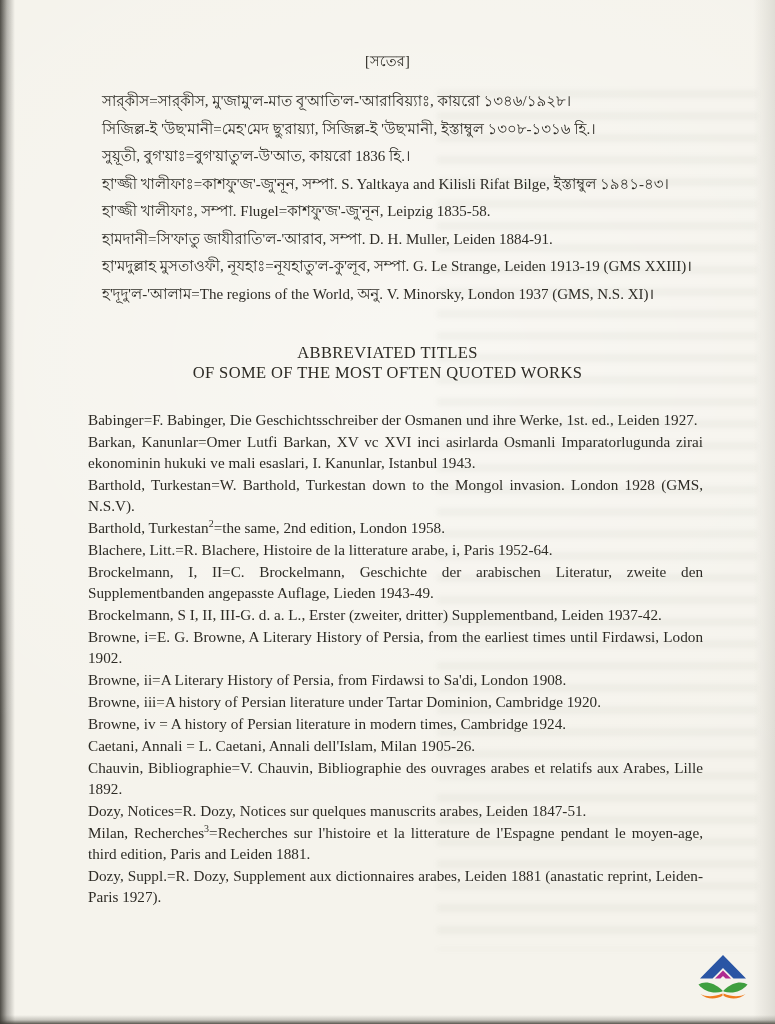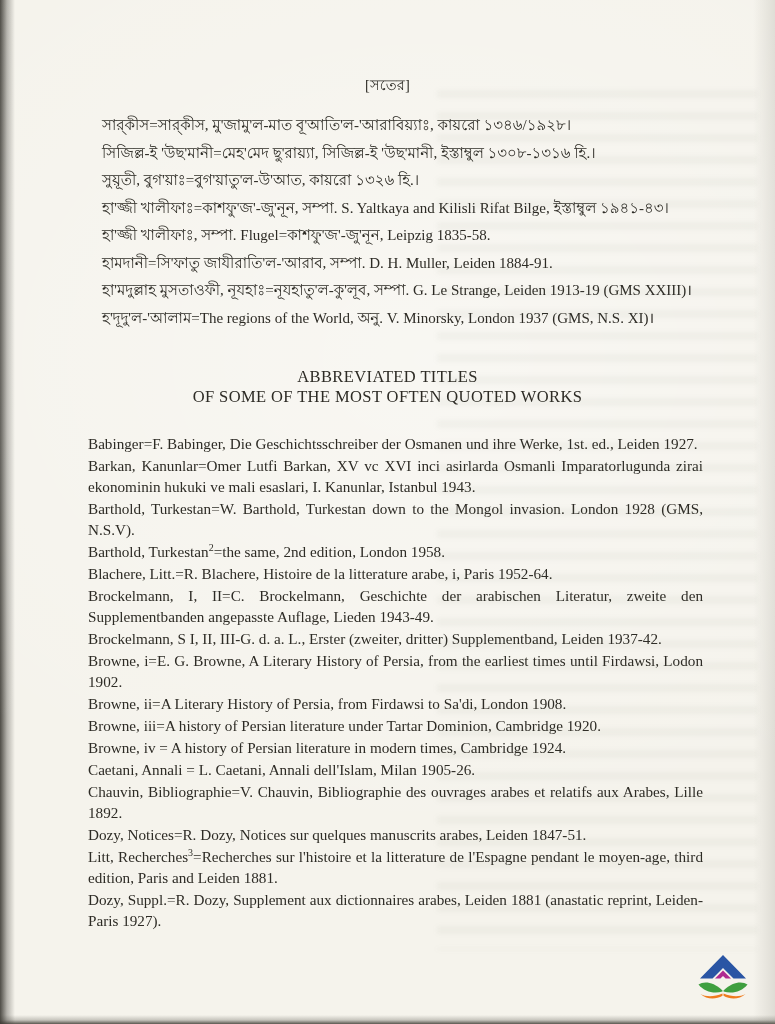--- a/index.html
+++ b/index.html
@@ -21,21 +21,21 @@
     position:absolute; right:18px; top:90px; width:320px; height:860px;
     background:repeating-linear-gradient(
       180deg,
       rgba(110,118,96,0.05) 0px, rgba(110,118,96,0.05) 8px,
       rgba(110,118,96,0) 8px, rgba(110,118,96,0) 22px);
     filter:blur(2px);
     pointer-events:none;
   }
   #page-header{
     text-align:center;
-    padding-top:74px;
+    padding-top:50px;
     font-size:14.5px;
     letter-spacing:0.2px;
   }
   #bn-section{
     margin:14px 72px 0 102px;
     font-size:15px;
   }
   .bn-entry{
     margin:0 0 1px 0;
     line-height:26.5px;
@@ -71,21 +71,21 @@
 <body>
 
 <div id="page">
   <div id="bleed"></div>
 
   <div id="page-header">[সতের]</div>
 
   <div id="bn-section">
     <p class="bn-entry">সার্‌কীস=সার্‌কীস, মু'জামু'ল-মাত বূ'আতি'ল-'আরাবিয়্যাঃ, কায়রো ১৩৪৬/১৯২৮।</p>
     <p class="bn-entry">সিজিল্ল-ই 'উছ'মানী=মেহ'মেদ ছু'রায়্যা, সিজিল্ল-ই 'উছ'মানী, ইস্তাম্বুল ১৩০৮-১৩১৬ হি.।</p>
-    <p class="bn-entry">সুয়ূতী, বুগ'য়াঃ=বুগ'য়াতু'ল-উ'আত, কায়রো ১৩২৬ হি.।</p>
+    <p class="bn-entry">সুয়ূতী, বুগ'য়াঃ=বুগ'য়াতু'ল-উ'আত, কায়রো 1836 হি.।</p>
     <p class="bn-entry">হা'জ্জী খালীফাঃ=কাশফু'জ'-জু'নূন, সম্পা. S. Yaltkaya and Kilisli Rifat Bilge, ইস্তাম্বুল ১৯৪১-৪৩।</p>
     <p class="bn-entry">হা'জ্জী খালীফাঃ, সম্পা. Flugel=কাশফু'জ'-জু'নূন, Leipzig 1835-58.</p>
     <p class="bn-entry">হামদানী=সি'ফাতু জাযীরাতি'ল-'আরাব, সম্পা. D. H. Muller, Leiden 1884-91.</p>
     <p class="bn-entry">হা'মদুল্লাহ মুসতাওফী, নূযহাঃ=নূযহাতু'ল-কু'লূব, সম্পা. G. Le Strange, Leiden 1913-19 (GMS XXIII)।</p>
     <p class="bn-entry">হ'দূদু'ল-'আলাম=The regions of the World, অনু. V. Minorsky, London 1937 (GMS, N.S. XI)।</p>
   </div>
 
   <div id="section-heading">
     <div>ABBREVIATED TITLES</div>
     <div>OF SOME OF THE MOST OFTEN QUOTED WORKS</div>
@@ -99,21 +99,21 @@
     <p class="en-entry">Blachere, Litt.=R. Blachere, Histoire de la litterature arabe, i, Paris 1952-64.</p>
     <p class="en-entry">Brockelmann, I, II=C. Brockelmann, Geschichte der arabischen Literatur, zweite den Supplementbanden angepasste Auflage, Lieden 1943-49.</p>
     <p class="en-entry">Brockelmann, S I, II, III-G. d. a. L., Erster (zweiter, dritter) Supplementband, Leiden 1937-42.</p>
     <p class="en-entry">Browne, i=E. G. Browne, A Literary History of Persia, from the earliest times until Firdawsi, Lodon 1902.</p>
     <p class="en-entry">Browne, ii=A Literary History of Persia, from Firdawsi to Sa'di, London 1908.</p>
     <p class="en-entry">Browne, iii=A history of Persian literature under Tartar Dominion, Cambridge 1920.</p>
     <p class="en-entry">Browne, iv = A history of Persian literature in modern times, Cambridge 1924.</p>
     <p class="en-entry">Caetani, Annali = L. Caetani, Annali dell'Islam, Milan 1905-26.</p>
     <p class="en-entry">Chauvin, Bibliographie=V. Chauvin, Bibliographie des ouvrages arabes et relatifs aux Arabes, Lille 1892.</p>
     <p class="en-entry">Dozy, Notices=R. Dozy, Notices sur quelques manuscrits arabes, Leiden 1847-51.</p>
-    <p class="en-entry"><span>Litt, Recherches</span><sup>3</sup><span>=Recherches sur l'histoire et la litterature de l'Espagne pendant le moyen-age, third edition, Paris and Leiden 1881.</span></p>
+    <p class="en-entry"><span>Milan, Recherches</span><sup>3</sup><span>=Recherches sur l'histoire et la litterature de l'Espagne pendant le moyen-age, third edition, Paris and Leiden 1881.</span></p>
     <p class="en-entry">Dozy, Suppl.=R. Dozy, Supplement aux dictionnaires arabes, Leiden 1881 (anastatic reprint, Leiden-Paris 1927).</p>
   </div>
 
   <svg id="logo" viewBox="0 0 52 50" xmlns="http://www.w3.org/2000/svg">
     <path d="M26 1 L49 24.5 L36.5 24.5 L26 14 L15.5 24.5 L3 24.5 Z" fill="#2a55a4"></path>
     <path d="M26 16.5 L34 24.5 L28.6 24.5 L26 22 L23.4 24.5 L18 24.5 Z" fill="#b02a90"></path>
     <path d="M25.5 36.5 C 16 27.5, 7 27, 1.5 30.5 C 7.5 38, 17 40, 25.5 37.5 Z" fill="#3f9f3f"></path>
     <path d="M26.5 36.5 C 36 27.5, 45 27, 50.5 30.5 C 44.5 38, 35 40, 26.5 37.5 Z" fill="#3f9f3f"></path>
     <path d="M25.5 39.5 C 17 43, 9 43, 3.5 40 C 9.5 45.5, 18.5 46, 25.5 41.8 Z" fill="#ef7c1e"></path>
     <path d="M26.5 39.5 C 35 43, 43 43, 48.5 40 C 42.5 45.5, 33.5 46, 26.5 41.8 Z" fill="#ef7c1e"></path>

